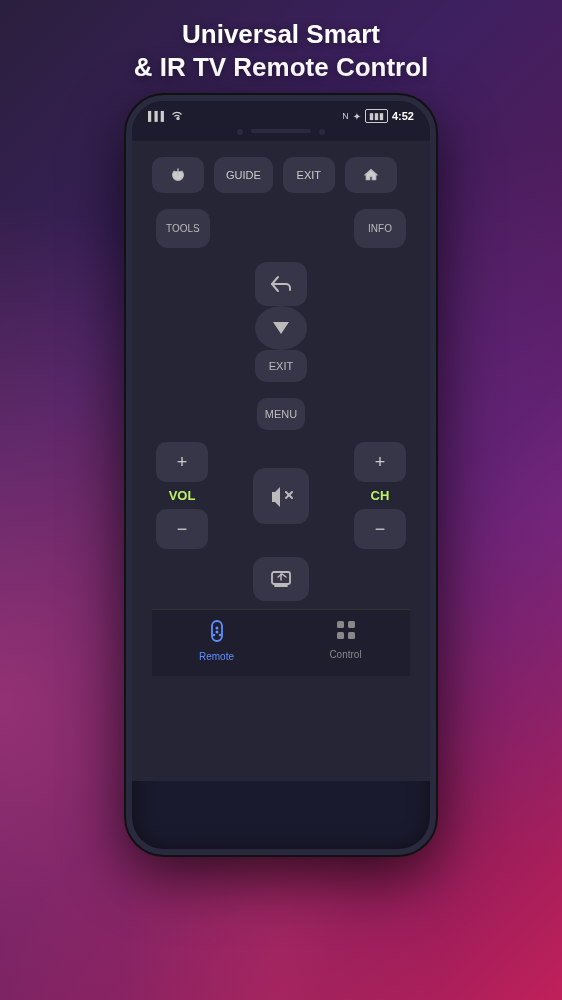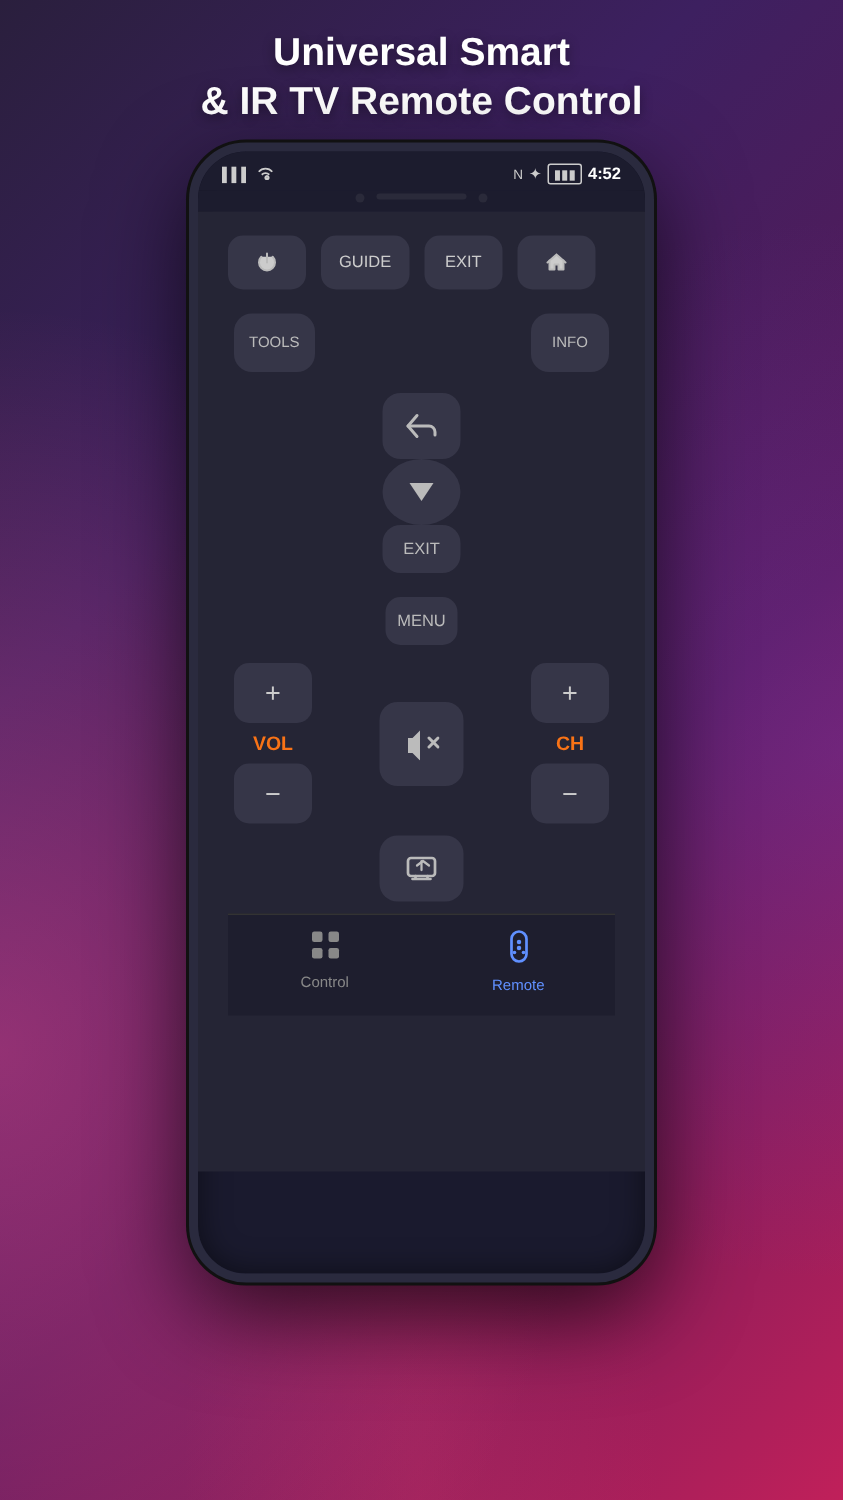--- a/index.html
+++ b/index.html
@@ -317,21 +317,21 @@
       padding: 0 4px;
       margin-bottom: 8px;
     }
     .vol-block, .ch-block {
       display: flex;
       flex-direction: column;
       align-items: center;
       gap: 6px;
     }
     .vol-label, .ch-label {
-      color: #f97316;
+      color: #bef264;
       font-size: 13px;
       font-weight: 600;
     }
     .plus-btn, .minus-btn {
       background: #363648;
       border-radius: 10px;
       color: #ccc;
       font-size: 18px;
       width: 52px; height: 40px;
       display: flex;
@@ -541,38 +541,38 @@
           <rect x="2" y="3" width="18" height="12" rx="2" stroke="#bbb" stroke-width="1.8"></rect>
           <path d="M7 15v2M15 15v2M5 17h12" stroke="#bbb" stroke-width="1.8" stroke-linecap="round"></path>
           <path d="M8 8l4-3 4 3" stroke="#bbb" stroke-width="1.5" stroke-linecap="round"></path>
           <line x1="11" y1="5" x2="11" y2="11" stroke="#bbb" stroke-width="1.5" stroke-linecap="round"></line>
         </svg>
       </div>
     </div>
 
     <div class="bottom-nav">
       <div class="nav-item">
-        <span class="nav-item-icon">
-          <svg width="20" height="20" viewBox="0 0 20 20" fill="none">
-            <rect x="1" y="1" width="7" height="7" rx="1.5" fill="#888"></rect>
-            <rect x="12" y="1" width="7" height="7" rx="1.5" fill="#888"></rect>
-            <rect x="1" y="12" width="7" height="7" rx="1.5" fill="#888"></rect>
-            <rect x="12" y="12" width="7" height="7" rx="1.5" fill="#888"></rect>
-          </svg>
-        </span>
-        <span class="nav-item-label">Control</span>
-      </div>
-      <div class="nav-item">
         <span class="nav-item-icon active">
           <svg width="20" height="22" viewBox="0 0 20 22" fill="none">
             <rect x="5" y="1" width="10" height="20" rx="5" stroke="#6090ff" stroke-width="1.8"></rect>
             <circle cx="10" cy="8" r="1.5" fill="#6090ff"></circle>
             <circle cx="10" cy="12" r="1.5" fill="#6090ff"></circle>
             <circle cx="7" cy="15" r="1.2" fill="#6090ff"></circle>
             <circle cx="13" cy="15" r="1.2" fill="#6090ff"></circle>
           </svg>
         </span>
         <span class="nav-item-label active">Remote</span>
       </div>
+      <div class="nav-item">
+        <span class="nav-item-icon">
+          <svg width="20" height="20" viewBox="0 0 20 20" fill="none">
+            <rect x="1" y="1" width="7" height="7" rx="1.5" fill="#888"></rect>
+            <rect x="12" y="1" width="7" height="7" rx="1.5" fill="#888"></rect>
+            <rect x="1" y="12" width="7" height="7" rx="1.5" fill="#888"></rect>
+            <rect x="12" y="12" width="7" height="7" rx="1.5" fill="#888"></rect>
+          </svg>
+        </span>
+        <span class="nav-item-label">Control</span>
+      </div>
     </div>
 
   </div>
 </div>
 
 </body></html>

